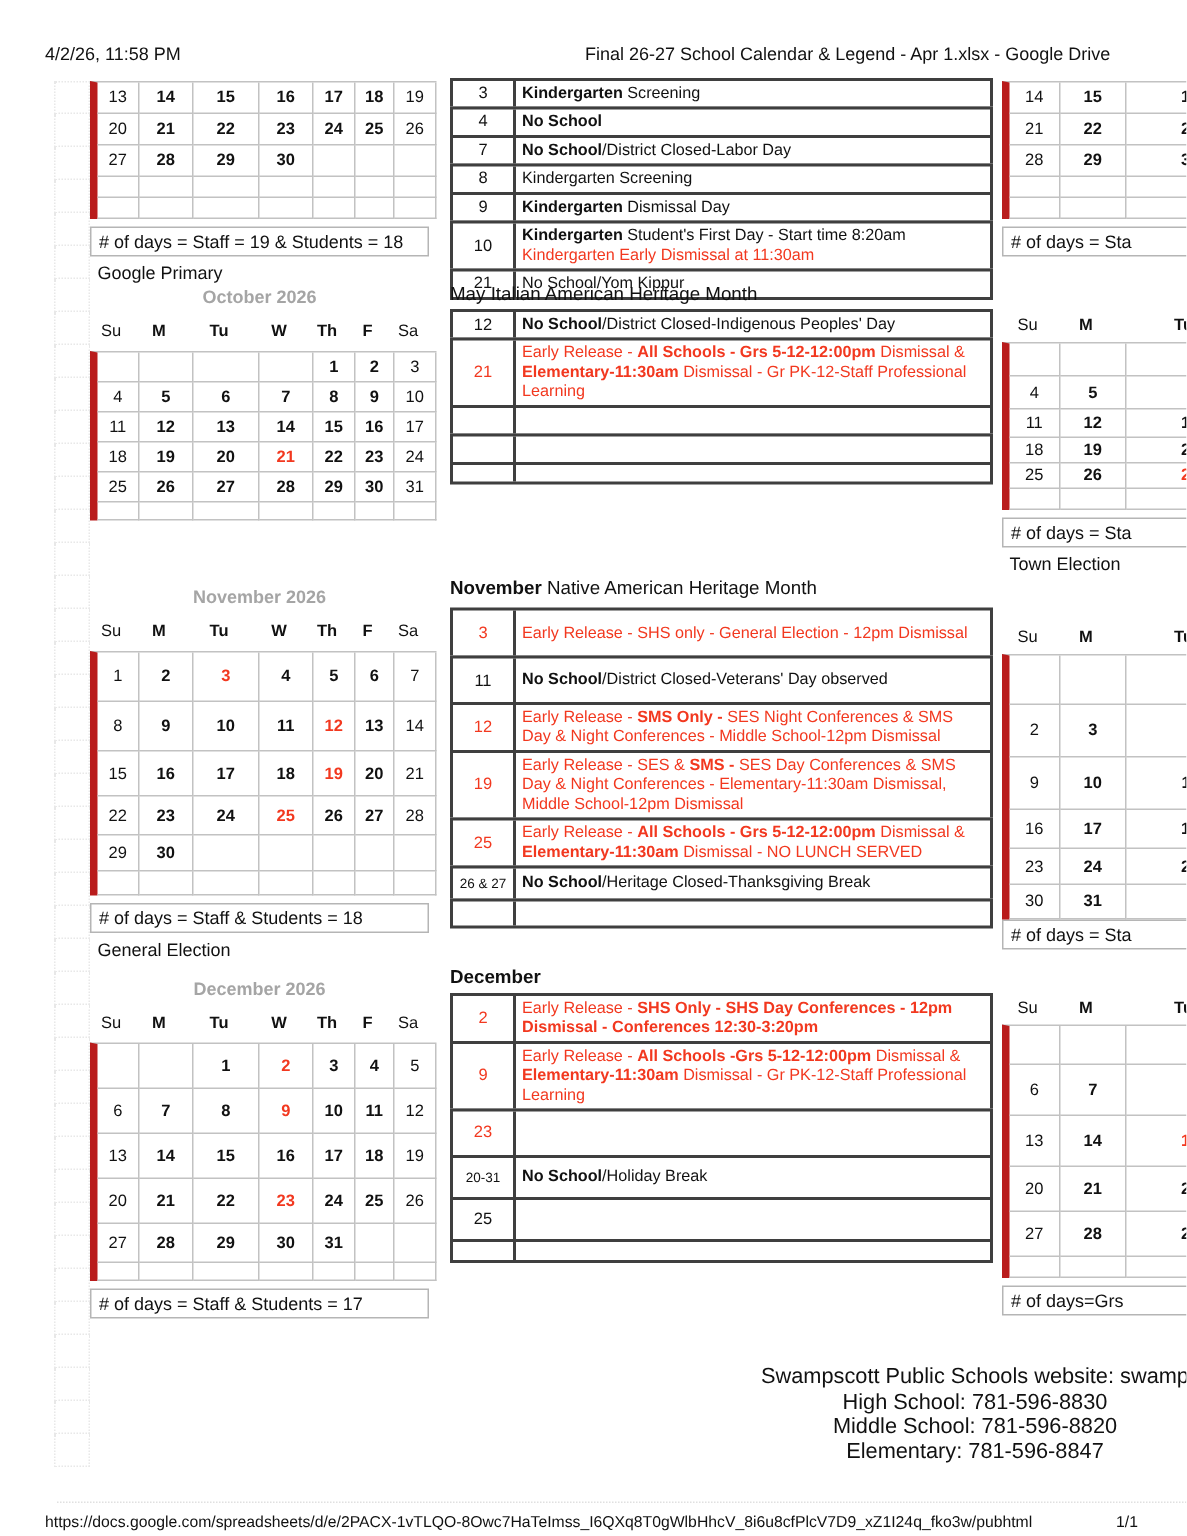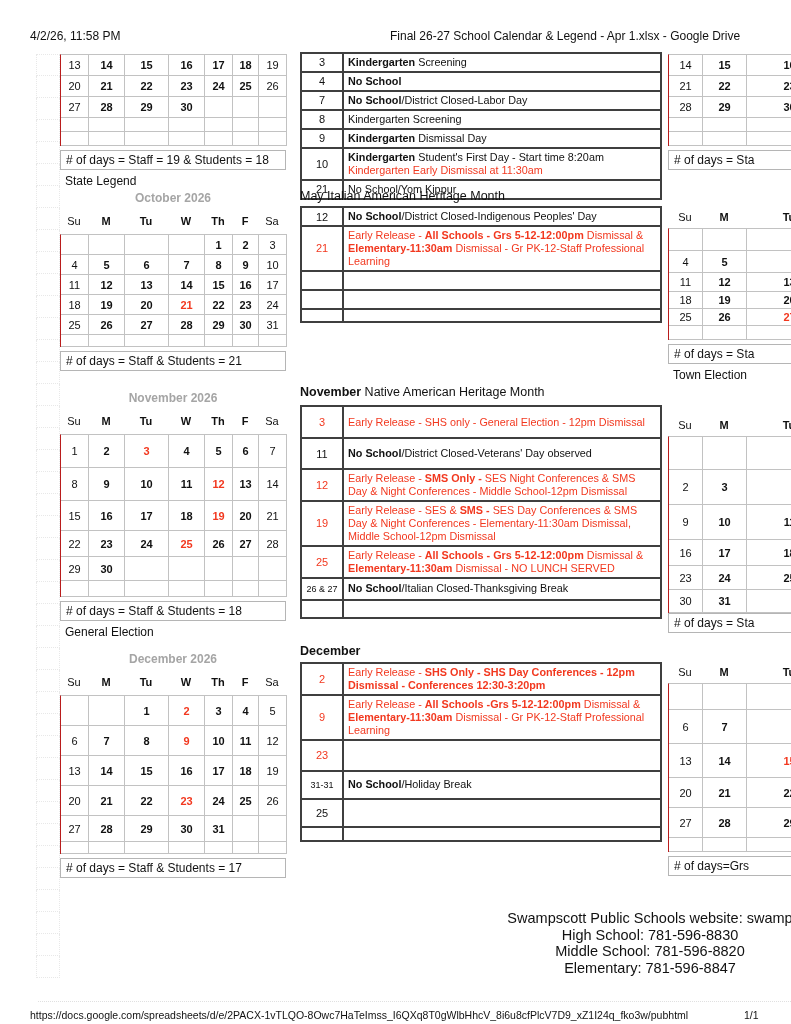--- a/index.html
+++ b/index.html
@@ -16,21 +16,21 @@
   #cal-sep{left:60px;top:38px;}
   #cal-oct{left:60px;top:172px;}
   #cal-nov{left:60px;top:372px;}
   #cal-dec{left:60px;top:633px;}
   .rcal{position:absolute;left:668px;width:164px;}
   #rcal-0{top:38px;} #rcal-1{top:190px;} #rcal-2{top:398px;} #rcal-3{top:645px;}
   .cal-title{height:20px;line-height:20px;text-align:center;font-size:12px;font-weight:bold;color:#a5a5a5;}
   .wk-row{display:flex;height:26px;}
   .rcal .wk-row{height:22px;}
   .wk-row .dc{border:none !important;}
-  .grid{border-top:1px solid #c2c2c2;border-left:1px solid #b91c1c;display:inline-block;}
+  .grid{border-top:1px solid #c2c2c2;border-left:5px solid #b91c1c;display:inline-block;}
   .w-row{display:flex;}
   .dc{box-sizing:border-box;border-right:1px solid #c2c2c2;border-bottom:1px solid #c2c2c2;
       display:flex;align-items:center;justify-content:center;font-size:11px;}
   .days-label{box-sizing:border-box;border:1px solid #b5b5b5;font-size:12px;height:20px;
               line-height:18px;padding:0 5px;white-space:nowrap;overflow:hidden;}
   .cal-note{font-size:12px;padding:4px 5px 0 5px;white-space:nowrap;}
   
   .leg{position:absolute;left:300px;width:362px;}
   #leg-sep{top:36px;} #leg-oct{top:190px;} #leg-nov{top:389px;} #leg-dec{top:646px;}
   .leg-h{position:absolute;left:300px;font-size:12.5px;white-space:nowrap;}
@@ -136,21 +136,21 @@
           <div class="dc" style="width: 26px;"></div>
           <div class="dc" style="width: 28px;"></div>
         </div><div class="w-row" style="height: 14px;">
           <div class="dc" style="width: 28px;"></div>
           <div class="dc" style="width: 36px;"></div>
           <div class="dc" style="width: 44px;"></div>
           <div class="dc" style="width: 36px;"></div>
           <div class="dc" style="width: 28px;"></div>
           <div class="dc" style="width: 26px;"></div>
           <div class="dc" style="width: 28px;"></div>
-        </div></div><div class="days-label" style="width: 226px;"># of days = Staff = 19 &amp; Students = 18</div><div class="cal-note">State Legend</div></div>
+        </div></div><div class="days-label" style="width: 226px;"># of days = Staff = 19 &amp; Students = 18</div><div class="cal-note">Google Primary</div></div>
   <div class="cal" id="cal-oct"><div class="cal-title">October 2026</div><div class="wk-row">
         <div class="dc" style="width: 28px;">Su</div>
         <div class="dc b" style="width: 36px;">M</div>
         <div class="dc b" style="width: 44px;">Tu</div>
         <div class="dc b" style="width: 36px;">W</div>
         <div class="dc b" style="width: 28px;">Th</div>
         <div class="dc b" style="width: 26px;">F</div>
         <div class="dc" style="width: 28px;">Sa</div>
       </div><div class="grid"><div class="w-row" style="height: 20px;">
           <div class="dc" style="width: 28px;"></div>
@@ -193,21 +193,21 @@
           <div class="dc b" style="width: 26px;">30</div>
           <div class="dc" style="width: 28px;">31</div>
         </div><div class="w-row" style="height: 12px;">
           <div class="dc" style="width: 28px;"></div>
           <div class="dc" style="width: 36px;"></div>
           <div class="dc" style="width: 44px;"></div>
           <div class="dc" style="width: 36px;"></div>
           <div class="dc" style="width: 28px;"></div>
           <div class="dc" style="width: 26px;"></div>
           <div class="dc" style="width: 28px;"></div>
-        </div></div><div class="days-label" style="width: 226px;"># of days = Staff &amp; Students = 21</div></div>
+        </div></div></div>
   <div class="cal" id="cal-nov"><div class="cal-title">November 2026</div><div class="wk-row">
         <div class="dc" style="width: 28px;">Su</div>
         <div class="dc b" style="width: 36px;">M</div>
         <div class="dc b" style="width: 44px;">Tu</div>
         <div class="dc b" style="width: 36px;">W</div>
         <div class="dc b" style="width: 28px;">Th</div>
         <div class="dc b" style="width: 26px;">F</div>
         <div class="dc" style="width: 28px;">Sa</div>
       </div><div class="grid"><div class="w-row" style="height: 33px;">
           <div class="dc" style="width: 28px;">1</div>
@@ -421,21 +421,21 @@
       </div>
       <div class="leg-row" style="min-height: 26px;">
         <div class="leg-date red">25</div>
         <div class="leg-text">
           <div class="lt"><span class="red">Early Release - </span><span class="b red">All Schools - Grs 5-12-12:00pm</span><span class="red"> Dismissal &amp; </span><span class="b red">Elementary-11:30am</span><span class="red"> Dismissal - NO LUNCH SERVED</span></div>
         </div>
       </div>
       <div class="leg-row" style="min-height: 24px;">
         <div class="leg-date sm">26 &amp; 27</div>
         <div class="leg-text">
-          <div class="lt"><span class="b">No School</span><span>/Italian Closed-Thanksgiving Break</span></div>
+          <div class="lt"><span class="b">No School</span><span>/Heritage Closed-Thanksgiving Break</span></div>
         </div>
       </div>
       <div class="leg-row" style="min-height: 20px;">
         <div class="leg-date"></div>
         <div class="leg-text">
           <div class="lt"></div>
         </div>
       </div>
     </div>
   <div class="leg-h" id="lh-dec"><span class="b">December</span></div>
@@ -449,21 +449,21 @@
       <div class="leg-row" style="min-height: 32px;">
         <div class="leg-date red">9</div>
         <div class="leg-text">
           <div class="lt"><span class="red">Early Release - </span><span class="b red">All Schools -Grs 5-12-12:00pm</span><span class="red"> Dismissal &amp; </span><span class="b red">Elementary-11:30am</span><span class="red"> Dismissal - Gr PK-12-Staff Professional Learning</span></div>
         </div>
       </div>
       <div class="leg-row" style="min-height: 33px;">
         <div class="leg-date red">23</div>
       </div>
       <div class="leg-row" style="min-height: 30px;">
-        <div class="leg-date sm">31-31</div>
+        <div class="leg-date sm">20-31</div>
         <div class="leg-text">
           <div class="lt"><span class="b">No School</span><span>/Holiday Break</span></div>
         </div>
       </div>
       <div class="leg-row" style="min-height: 30px;">
         <div class="leg-date">25</div>
       </div>
       <div class="leg-row" style="min-height: 16px;">
         <div class="leg-date"></div>
         <div class="leg-text">

